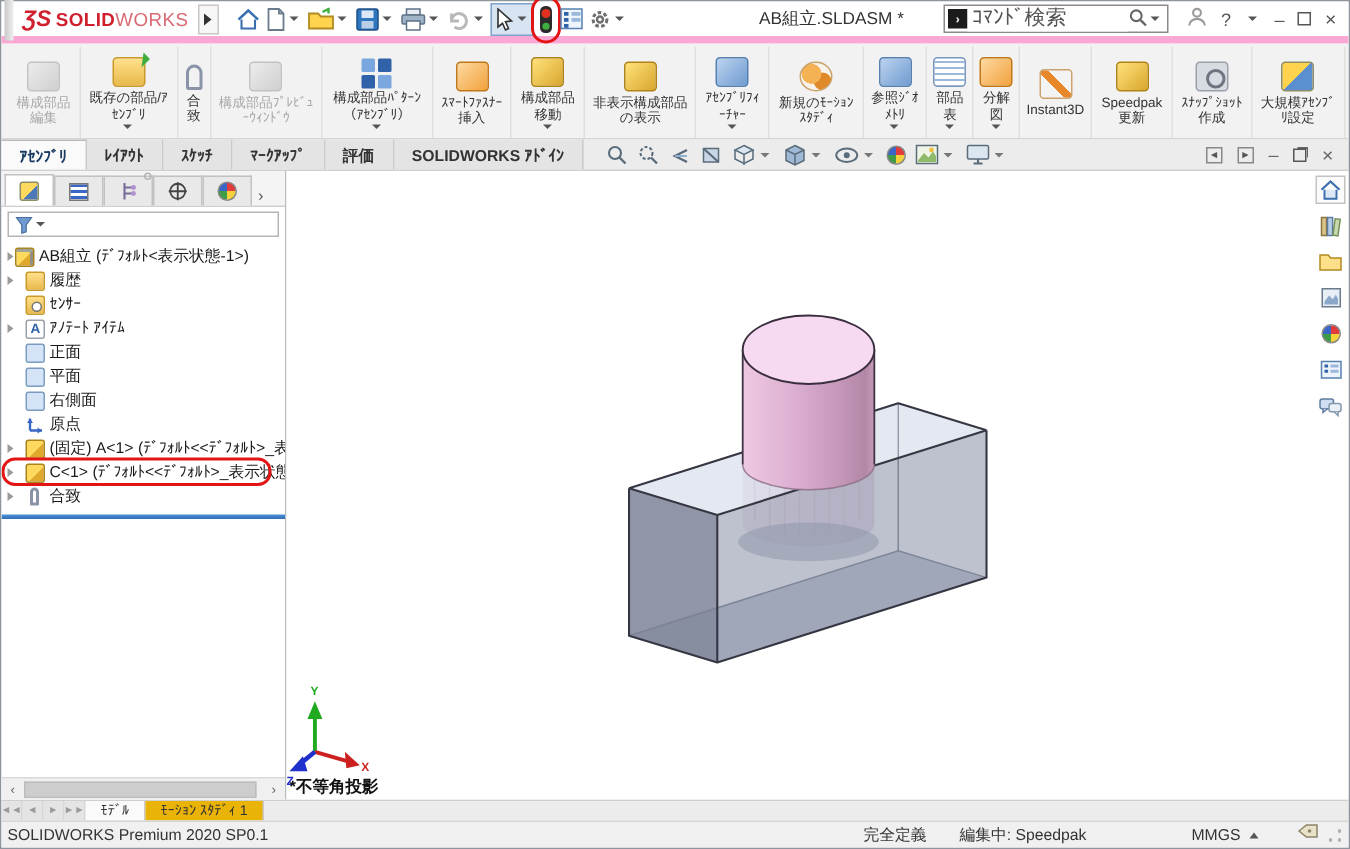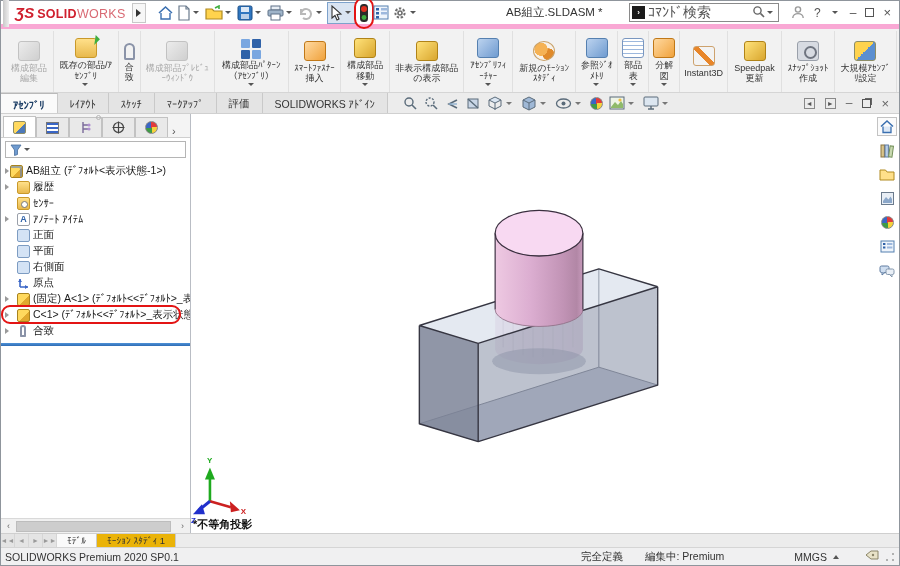--- a/index.html
+++ b/index.html
@@ -46,21 +46,21 @@
   .ic-gold { background:linear-gradient(135deg,#ffe27a,#d9a62e); border:1px solid #b08318; }
   .ic-cam { background:#d7dbe2; border:1px solid #9aa0aa; position:relative; }
   .ic-cam:after { content:""; position:absolute; left:6px; top:4px; width:9px; height:9px; border:2px solid #6f7580; border-radius:50%; }
   .ic-table { background:repeating-linear-gradient(0deg,#ffffff 0 3px,#9db8dd 3px 4px); border:1px solid #7a97c0; }
   .ic-gears { background:radial-gradient(circle at 35% 40%,#f5b254 0 38%,transparent 40%),radial-gradient(circle at 72% 68%,#e08a2a 0 30%,transparent 32%),#f7f2ea; border:1px solid #c9a26a; border-radius:50%; }
   .ic-pattern { width:9px; height:9px; background:#7aa7e0; box-shadow:11px 0 0 #2f62a8,0 11px 0 #2f62a8,11px 11px 0 #7aa7e0; border:0; border-radius:1px; margin:1px 12px 10px 1px; }
   .ic-cube2 { background:linear-gradient(135deg,#ffd34d 0 50%,#5b8fd0 50% 100%); border:1px solid #8d8d66; }
   .ic-i3d { background:linear-gradient(45deg,transparent 40%,#e8862a 40% 60%,transparent 60%),#f3f3f3; border:1px solid #cda26e; }
   
   .tabrow { height:21px; display:flex; align-items:stretch; background:#ececec; border-bottom:1px solid #d0d0d0; flex:0 0 auto; position:relative; }
-  .tab { padding:2px 12px 0; font-size:10.5px; color:#333; border-right:1px solid #c9c9c9; background:#e4e4e4; display:flex; align-items:center; cursor:default; }
+  .tab { padding:2px 12px 0; font-size:10.5px; color:#333; border-right:1px solid #c9c9c9; background:#e4e4e4; display:flex; align-items:center; cursor:default;font-weight:bold; }
   .tab.active { background:#fafafa; font-weight:bold; color:#1a3c64; border-top:1px solid #b9b9b9; }
   .hud { display:flex; align-items:center; gap:4px; margin-left:14px; }
   .hud .hic { display:flex; align-items:center; gap:1px; padding:1px; }
   .hud svg { display:block; }
   .hud .caret { border-top-color:#777; }
   .docwin { margin-left:auto; display:flex; align-items:center; gap:10px; padding-right:10px; color:#666; }
   .mini-sq { width:11px; height:11px; border:1px solid #888; font-size:7px; line-height:9px; text-align:center; color:#555; }
   
   .main { flex:1 1 auto; display:flex; min-height:0; position:relative; }
   .panel { width:190px; flex:0 0 auto; background:#fff; border-right:1px solid #b9bdc4; display:flex; flex-direction:column; position:relative; }
@@ -616,21 +616,21 @@
       <span>►►</span>
     </div>
     <div class="dtab active">ﾓﾃﾞﾙ</div>
     <div class="dtab">ﾓｰｼｮﾝ ｽﾀﾃﾞｨ 1</div>
   </div>
 
   <div class="statusbar">
     <span>SOLIDWORKS Premium 2020 SP0.1</span>
     <div class="sb-right">
       <span class="sb-def">完全定義</span>
-      <span class="sb-edit">編集中: Premium</span>
+      <span class="sb-edit">編集中: Speedpak</span>
       <span class="sb-units">MMGS</span>
       <span class="sb-caret"></span>
       <span><svg width="14" height="12" viewBox="0 0 14 12">
             <path d="M1 5 L6 1 H13 V9 H6 Z" fill="#e8e2c8" stroke="#8a8468"></path>
             <circle cx="8" cy="5" r="1.2" fill="#8a8468"></circle>
           </svg></span>
       <span class="grip"></span>
     </div>
   </div>
 

